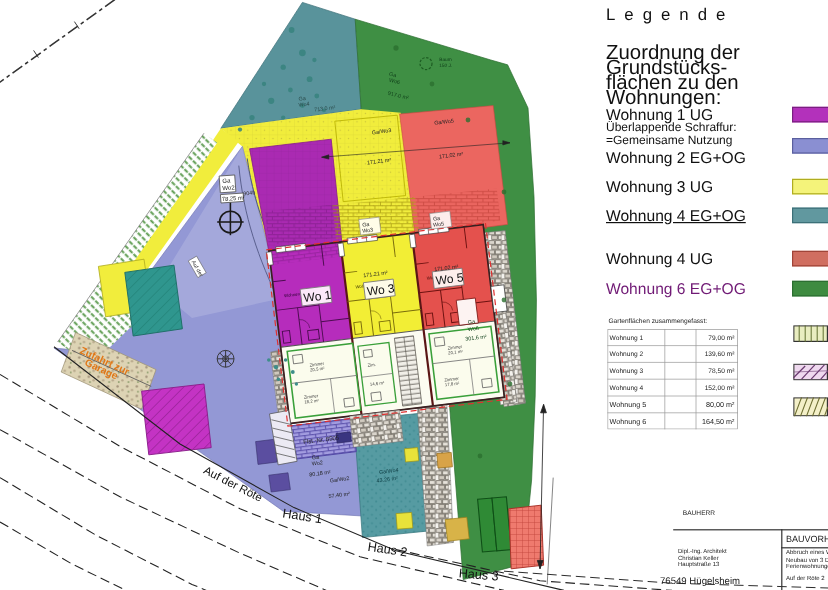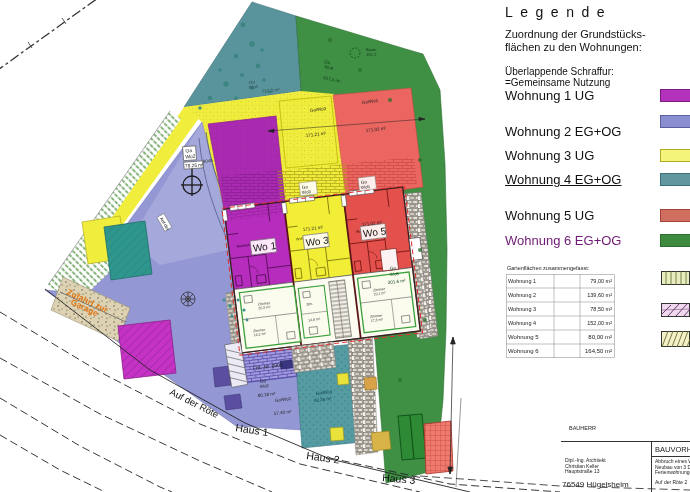--- a/index.html
+++ b/index.html
@@ -433,41 +433,41 @@
   <text x="235" y="431" font-size="10.5" transform="rotate(9 235 431)">Haus 1</text>
   <text x="306" y="459" font-size="10.5" transform="rotate(8 306 459)">Haus 2</text>
   <text x="382" y="481" font-size="10.5" transform="rotate(5 382 481)">Haus 3</text>
 </g>
 </svg>
 
 <div class="abs" style="left:505px;top:4px;width:185px;">
 
   <div style="font-size:14px;letter-spacing:7.5px;color:#111;">Legende</div>
 
-  <div style="font-size:11px;line-height:12.5px;color:#111;margin-top:8px;">Zuordnung der Grundstücks-<br>flächen zu den Wohnungen:</div>
+  <div style="font-size:17px;line-height:12.5px;color:#111;margin-top:18px;">Zuordnung der Grundstücks-<br>flächen zu den Wohnungen:</div>
   <div style="font-size:10px;line-height:10.5px;color:#111;margin-top:14px;">Überlappende Schraffur:<br>=Gemeinsame Nutzung</div>
 </div>
 
 <div class="abs" style="left:505px;top:88px;font-size:13px;color:#111;text-align:right;">Wohnung 1 UG</div>
 
 <div class="abs" style="left:660px;top:89px;width:30px;height:11px;background:#b331bb;border:1px solid #7a1f80;"></div>
 
 <div class="abs" style="left:505px;top:124px;font-size:13px;color:#111;">Wohnung 2 EG+OG</div>
 
 <div class="abs" style="left:660px;top:115px;width:30px;height:11px;background:#8a8fd2;border:1px solid #5a5f9e;"></div>
 
 <div class="abs" style="left:505px;top:148px;font-size:13px;color:#111;text-align:right;">Wohnung 3 UG</div>
 
 <div class="abs" style="left:660px;top:149px;width:30px;height:11px;background:#f4f37a;border:1px solid #b0ad20;"></div>
 
 <div class="abs" style="left:505px;top:172px;font-size:13px;color:#111;text-decoration:underline;">Wohnung 4  EG+OG</div>
 
 <div class="abs" style="left:660px;top:173px;width:30px;height:11px;background:#61989f;border:1px solid #3c7078;"></div>
 
-<div class="abs" style="left:505px;top:208px;font-size:13px;color:#111;">Wohnung 5 UG</div>
+<div class="abs" style="left:505px;top:208px;font-size:13px;color:#111;">Wohnung 4 UG</div>
 
 <div class="abs" style="left:660px;top:209px;width:30px;height:11px;background:#d06e60;border:1px solid #a04438;"></div>
 
 <div class="abs" style="left:505px;top:233px;font-size:13px;color:#701a75;">Wohnung 6 EG+OG</div>
 
 <div class="abs" style="left:660px;top:234px;width:30px;height:11px;background:#3e8b40;border:1px solid #2c6e31;"></div>
 
 <div class="abs" style="left:507px;top:265px;font-size:5.5px;color:#222;">Gartenflächen zusammengefasst:</div>
 <div class="abs" style="left:506px;top:274px;width:109px;height:84px;">
   <svg width="109" height="84">
@@ -529,17 +529,17 @@
     <line x1="16" y1="16" x2="22" y2="0" stroke="#6b6b2f" stroke-width="0.9"></line>
     <line x1="21" y1="16" x2="27" y2="0" stroke="#6b6b2f" stroke-width="0.9"></line>
     <line x1="26" y1="16" x2="29" y2="8" stroke="#6b6b2f" stroke-width="0.9"></line>
   </svg>
 </div>
 
 <div class="abs" style="left:569px;top:425px;font-size:5.5px;color:#222;">BAUHERR</div>
 <div class="abs" style="left:561px;top:441px;width:129px;height:0;border-top:1px solid #333;"></div>
 <div class="abs" style="left:651px;top:441px;width:0;height:51px;border-left:1px solid #333;"></div>
 <div class="abs" style="left:565px;top:458px;font-size:5px;line-height:5.6px;color:#222;white-space:nowrap;">Dipl.-Ing. Architekt<br>Christian Keller<br>Hauptstraße 13</div>
-<div class="abs" style="left:562px;top:480px;font-size:8px;color:#222;white-space:nowrap;text-align:right;">76549 Hügelsheim</div>
+<div class="abs" style="left:550px;top:480px;font-size:8px;color:#222;white-space:nowrap;text-align:right;">76549 Hügelsheim</div>
 <div class="abs" style="left:655px;top:445px;font-size:7.5px;color:#222;white-space:nowrap;">BAUVORHABEN</div>
 <div class="abs" style="left:651px;top:456px;width:39px;height:0;border-top:1px solid #333;"></div>
 <div class="abs" style="left:655px;top:459px;font-size:5px;line-height:5.6px;color:#222;white-space:nowrap;">Abbruch eines Wohnha<br>Neubau von 3 Doppelh<br>Ferienwohnungen</div>
 <div class="abs" style="left:655px;top:479px;font-size:5px;color:#222;white-space:nowrap;">Auf der Röte 2</div>
 
 </body></html>

